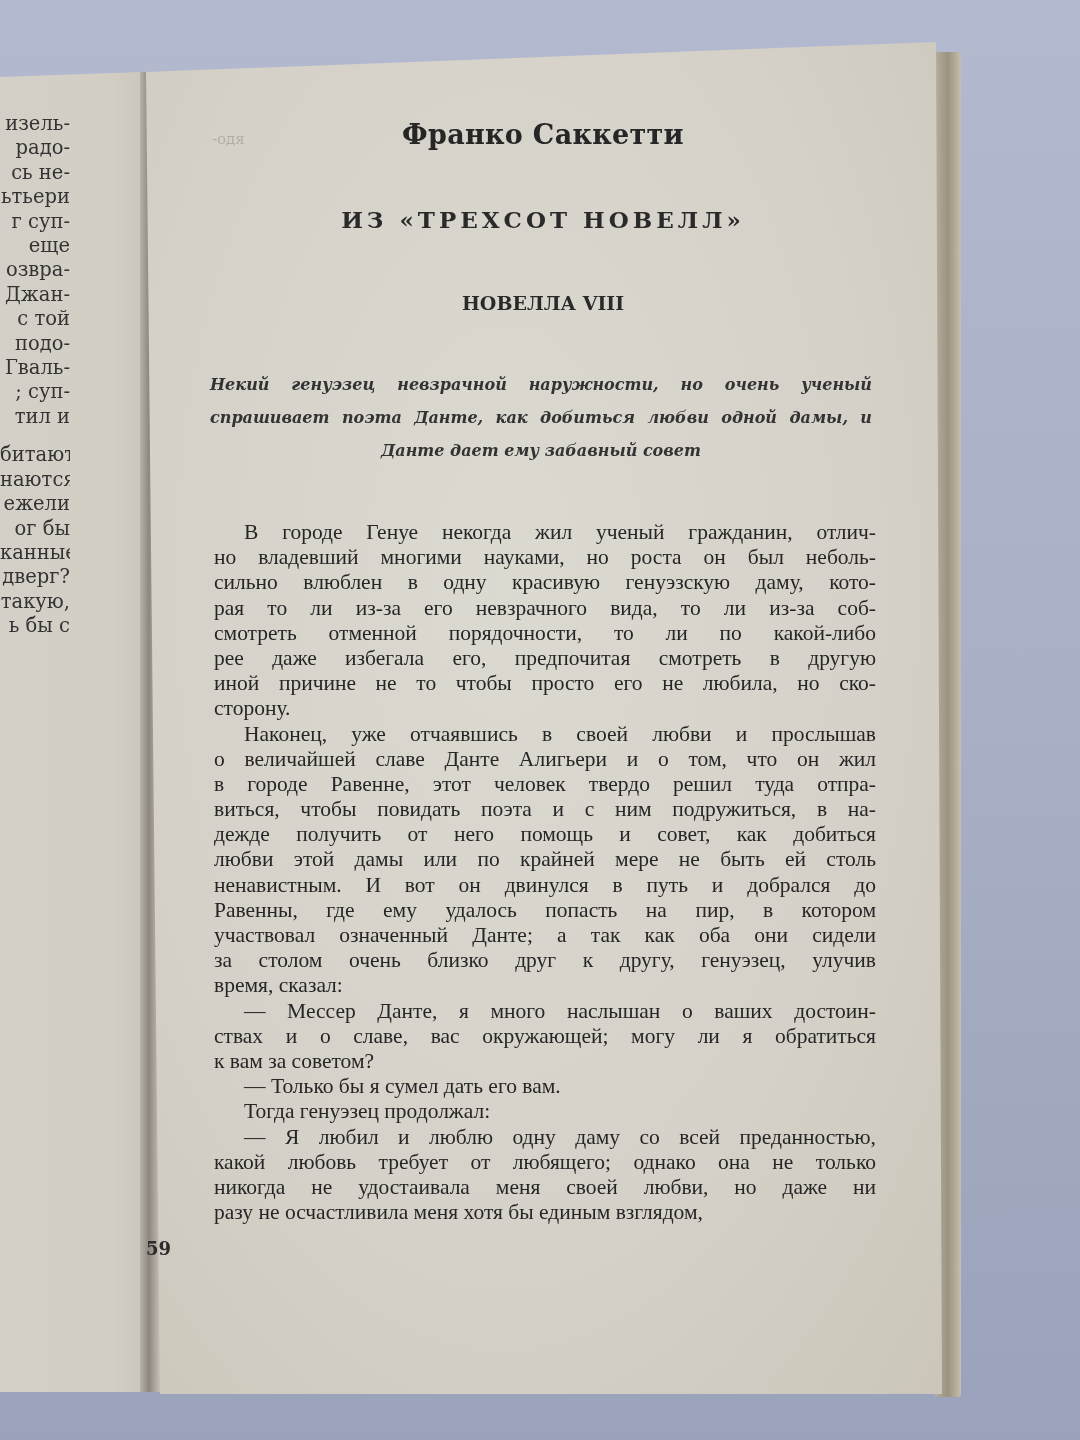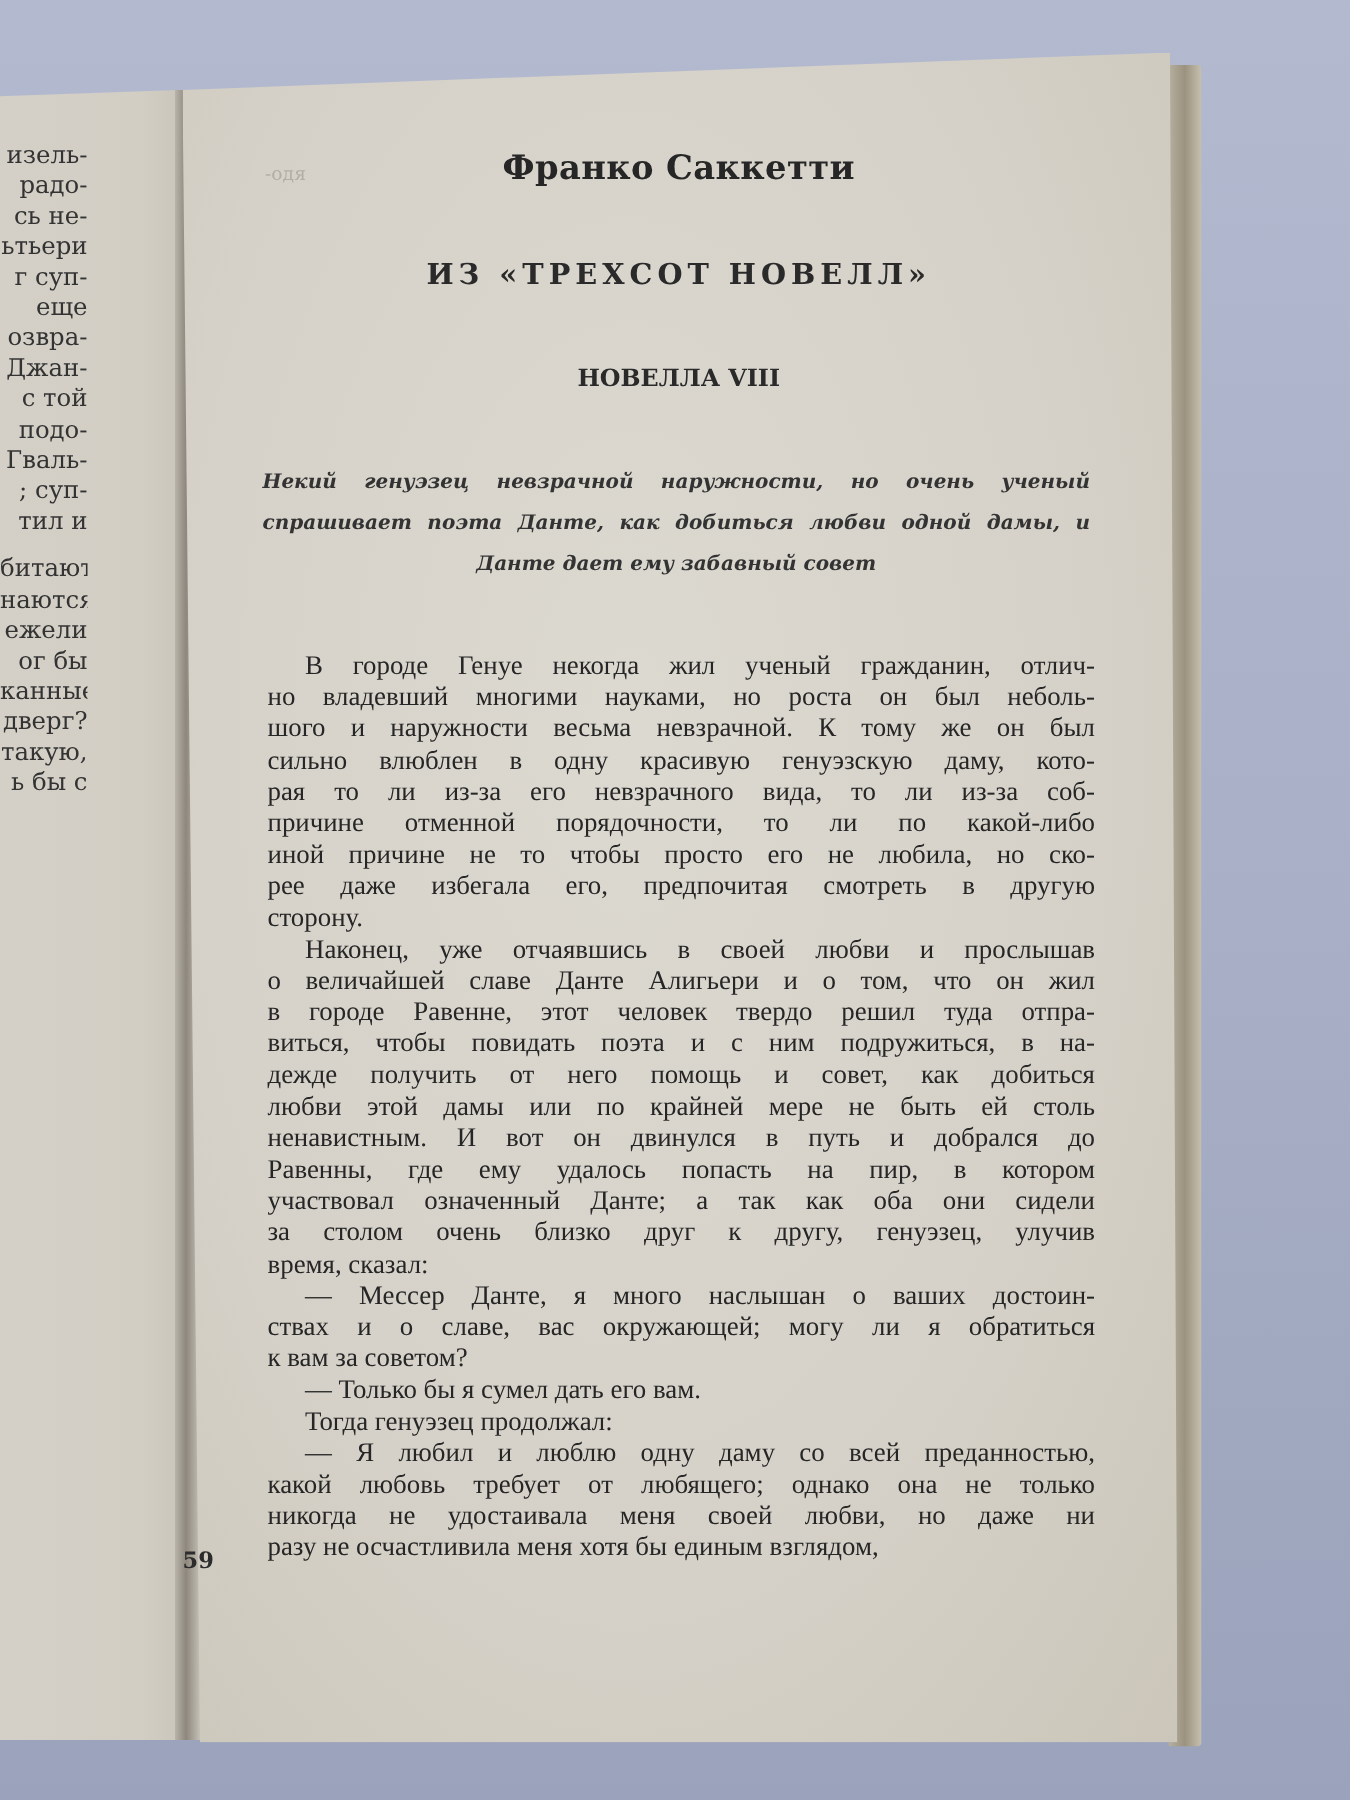--- a/index.html
+++ b/index.html
@@ -169,26 +169,25 @@
 
 <div class="author">Франко Саккетти</div>
 <div class="collection">ИЗ «ТРЕХСОТ НОВЕЛЛ»</div>
 <div class="novella">НОВЕЛЛА VIII</div>
 
 <div class="summary">Некий генуэзец невзрачной наружности, но очень ученый спрашивает поэта Данте, как добиться любви одной дамы, и Данте дает ему забавный совет</div>
 
 <div class="body-text" id="body-text">
     <span class="line indent">В городе Генуе некогда жил ученый гражданин, отлич-</span>
     <span class="line">но владевший многими науками, но роста он был неболь-</span>
-    <span class="line">шого и наружности весьма невзрачной. К тому же он был</span>
     <span class="line">сильно влюблен в одну красивую генуэзскую даму, кото-</span>
     <span class="line">рая то ли из-за его невзрачного вида, то ли из-за соб-</span>
-    <span class="line">причине отменной порядочности, то ли по какой-либо</span>
+    <span class="line">смотреть отменной порядочности, то ли по какой-либо</span>
+    <span class="line">рее даже избегала его, предпочитая смотреть в другую</span>
     <span class="line">иной причине не то чтобы просто его не любила, но ско-</span>
-    <span class="line">рее даже избегала его, предпочитая смотреть в другую</span>
     <span class="line last">сторону.</span>
     <span class="line indent">Наконец, уже отчаявшись в своей любви и прослышав</span>
     <span class="line">о величайшей славе Данте Алигьери и о том, что он жил</span>
     <span class="line">в городе Равенне, этот человек твердо решил туда отпра-</span>
     <span class="line">виться, чтобы повидать поэта и с ним подружиться, в на-</span>
     <span class="line">дежде получить от него помощь и совет, как добиться</span>
     <span class="line">любви этой дамы или по крайней мере не быть ей столь</span>
     <span class="line">ненавистным. И вот он двинулся в путь и добрался до</span>
     <span class="line">Равенны, где ему удалось попасть на пир, в котором</span>
     <span class="line">участвовал означенный Данте; а так как оба они сидели</span>

